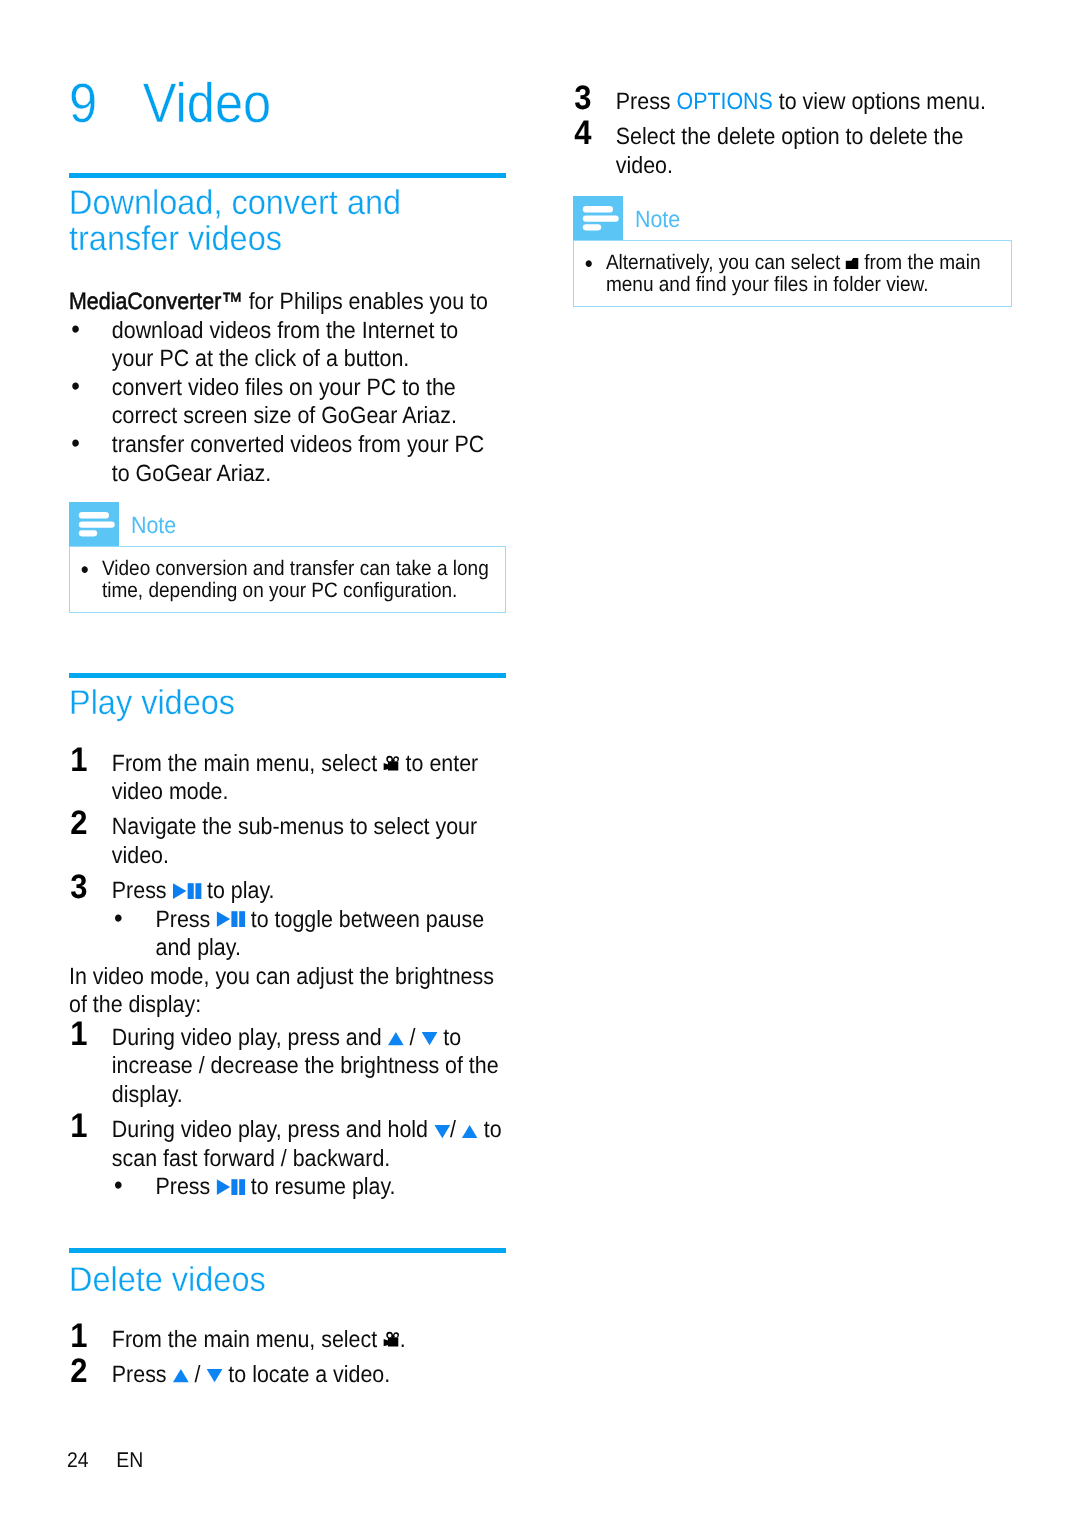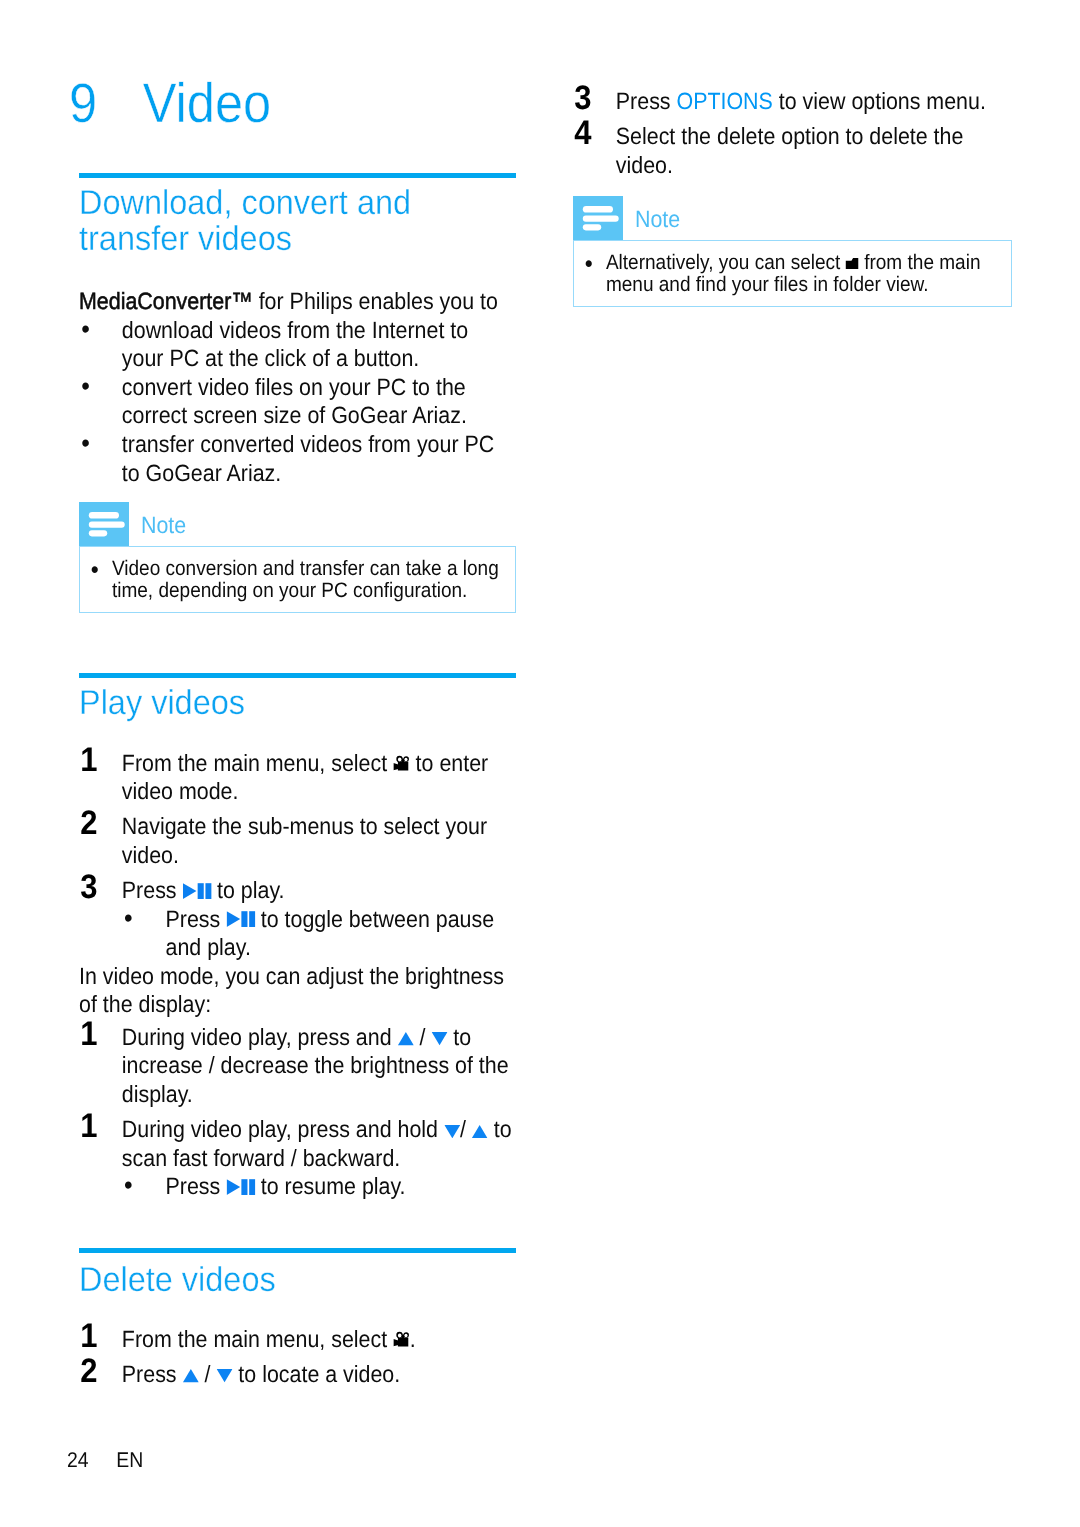--- a/index.html
+++ b/index.html
@@ -6,21 +6,21 @@
  body{width:1080px;height:1527px;overflow:hidden;
       font-family:"Liberation Sans",sans-serif;color:#0d0d0d;
       -webkit-font-smoothing:antialiased;text-rendering:geometricPrecision;}
  .page{position:relative;width:1080px;height:1527px;}
 
  
  .sq{transform:scaleX(0.911);transform-origin:0 0;width:477.5px;backface-visibility:hidden;}
 
  .col{position:absolute;width:437px;top:0;}
  .colR .noteBody{width:439px;}
- .colL{left:79px;}
+ .colL{left:69px;}
  .colR{left:573px;}
 
  .chapter{position:absolute;left:69px;top:76px;font-size:55.5px;
           color:#00a0f0;white-space:nowrap;line-height:1;-webkit-text-stroke:0.5px #fff;
           transform:scaleX(0.911);transform-origin:0 0;backface-visibility:hidden;}
  .chapter .num{display:inline-block;width:81px;}
 
  .rule{height:5px;background:#01a7ef;width:437px;}
 
  h2{margin:0;font-size:34.5px;color:#0aa2f1;line-height:36px;font-weight:400;

